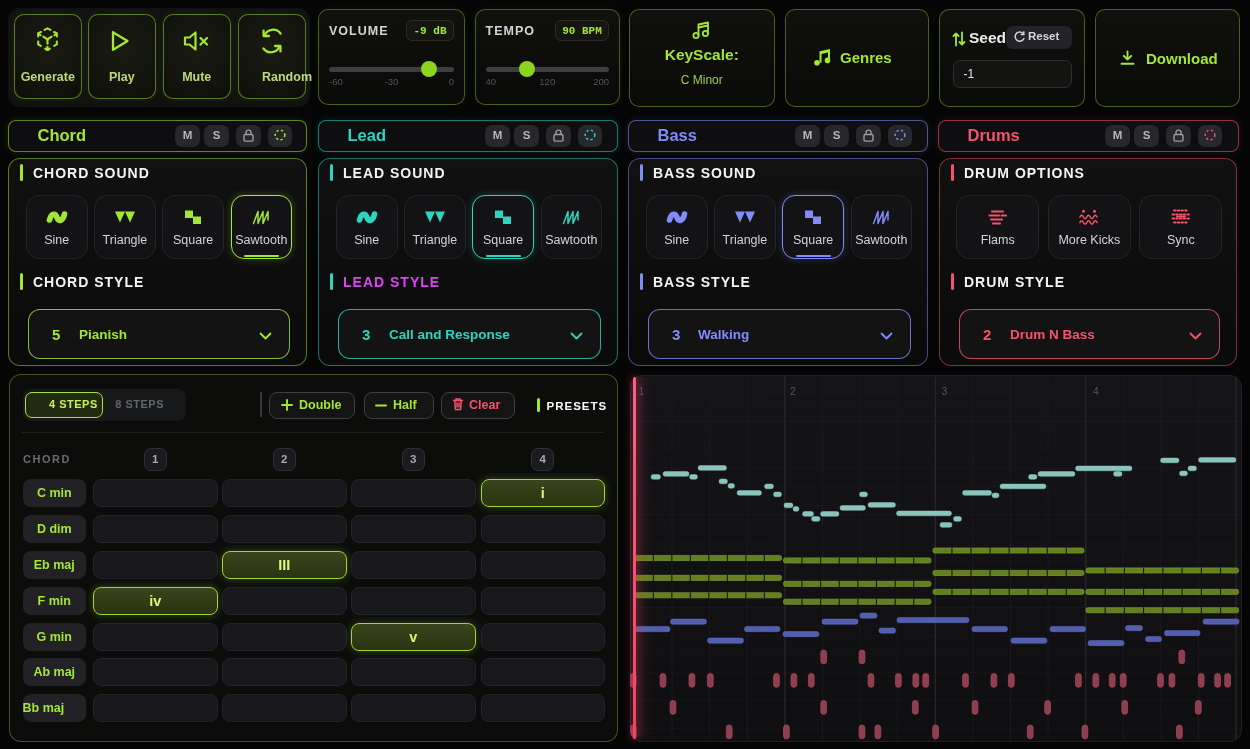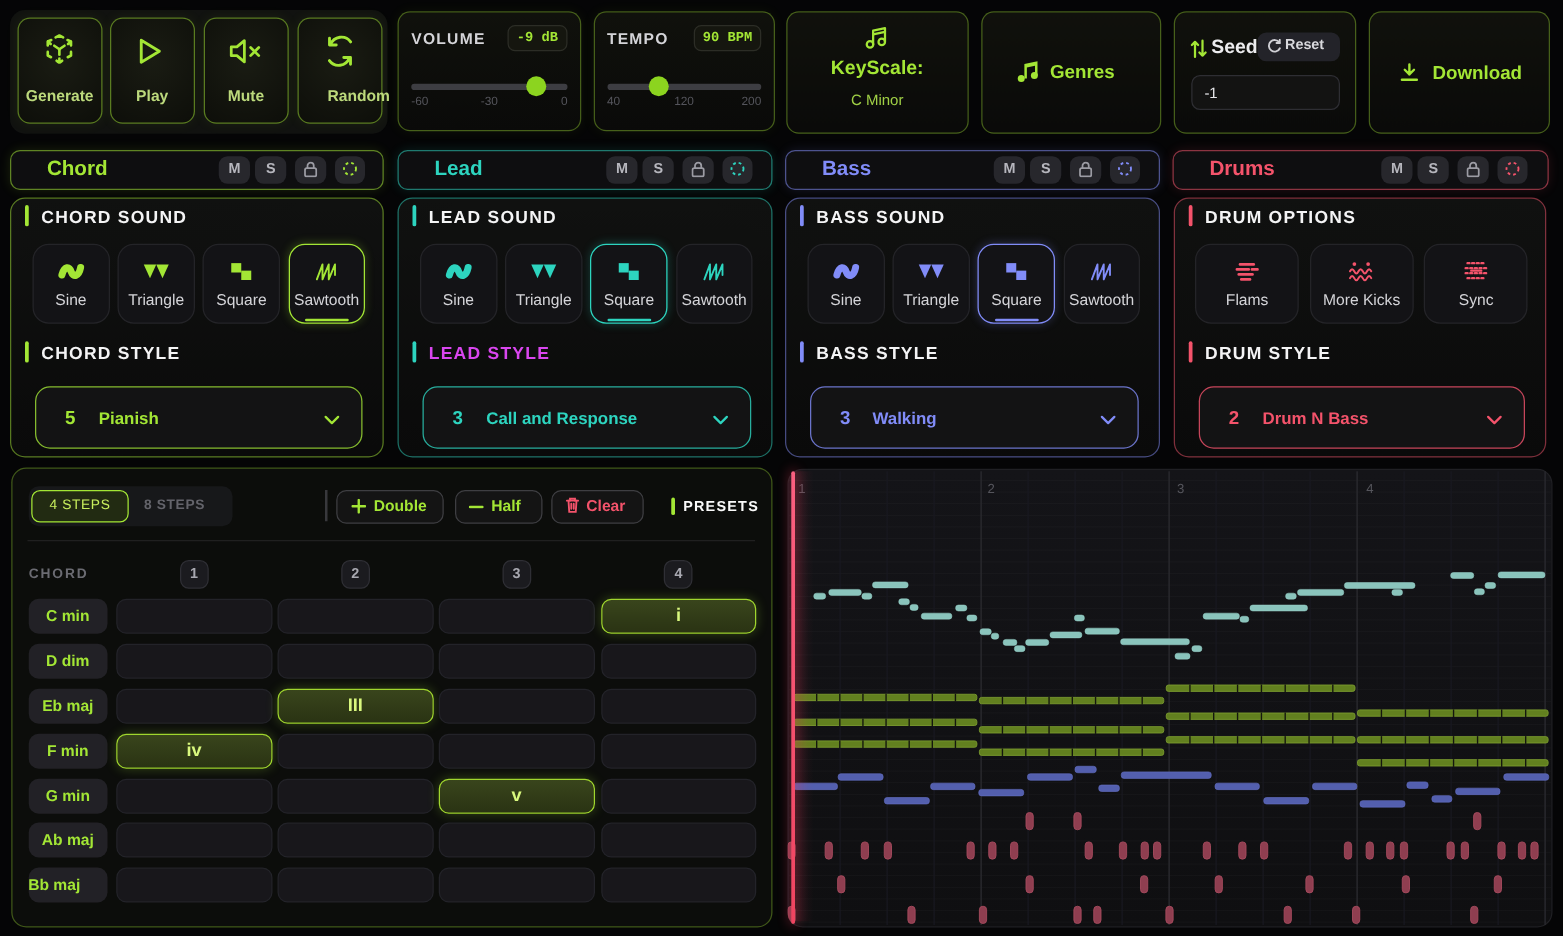--- a/index.html
+++ b/index.html
@@ -335,21 +335,21 @@
     <div class="abs" style="left:964px;top:274px;color:#f4f4f5;font-weight:bold;font-size:14px;letter-spacing:1px;">DRUM STYLE</div>
     <div class="abs" style="left:959px;top:309px;width:261px;height:50px;border:1px solid rgba(244,83,107,.8);border-radius:12px;background:#131314;"></div>
     <div class="abs" style="left:983px;top:326px;color:#f4536b;font-weight:bold;font-size:15px;">2</div>
     <div class="abs" style="left:1010px;top:327px;color:#f4536b;font-weight:bold;font-size:13.5px;">Drum N Bass</div>
     <svg class="abs" style="left:1189px;top:332px;" width="13" height="8" viewBox="0 0 13 8" fill="none">
       <path d="M1.5 1.5 L6.5 6.5 L11.5 1.5" stroke="#f4536b" stroke-width="1.8" stroke-linecap="round" stroke-linejoin="round"></path>
     </svg>
     <div class="abs" style="left:8.5px;top:374px;width:609.5px;height:367.5px;border:1px solid rgba(163,230,53,.35);border-radius:12px;background:#0c0d0b;"></div>
     <div class="abs" style="left:22.5px;top:388.5px;width:163px;height:32.5px;background:#17181a;border-radius:8px;"></div>
     <div class="abs" style="left:25px;top:391.5px;width:78px;height:26px;background:#222b12;border:1.2px solid #a3e635;border-radius:7px;"></div>
-    <div class="abs" style="left:25px;top:397.5px;width:78px;text-align:center;color:#c8ef5d;font-weight:normal;font-size:11px;letter-spacing:.5px;">4 STEPS</div>
+    <div class="abs" style="left:25px;top:397.5px;width:78px;color:#c8ef5d;font-weight:bold;font-size:11px;letter-spacing:.5px;padding-left:24px;">4 STEPS</div>
     <div class="abs" style="left:92px;top:397.5px;width:72px;text-align:right;color:#64646b;font-weight:bold;font-size:11px;letter-spacing:.5px;">8 STEPS</div>
     <div class="abs" style="left:260px;top:392px;width:1.5px;height:25px;background:#38383c;"></div>
     <div class="abs" style="left:268.5px;top:392px;width:86px;height:26.5px;border:1px solid #3e3e42;border-radius:8px;background:#141414;"></div>
     <svg class="abs" style="left:281px;top:399px;" width="12" height="12" viewBox="0 0 12 12" fill="none">
       <path d="M6 1 V11 M1 6 H11" stroke="#a3e635" stroke-width="1.9" stroke-linecap="round"></path>
     </svg>
     <div class="abs" style="left:299px;top:398px;color:#a3e635;font-weight:bold;font-size:12.5px;">Double</div>
     <div class="abs" style="left:364px;top:392px;width:70px;height:26.5px;border:1px solid #3e3e42;border-radius:8px;background:#141414;"></div>
     <svg class="abs" style="left:375px;top:404px;" width="12" height="3" viewBox="0 0 12 3" fill="none">
       <path d="M1 1.5 H11" stroke="#a3e635" stroke-width="2" stroke-linecap="round"></path>

